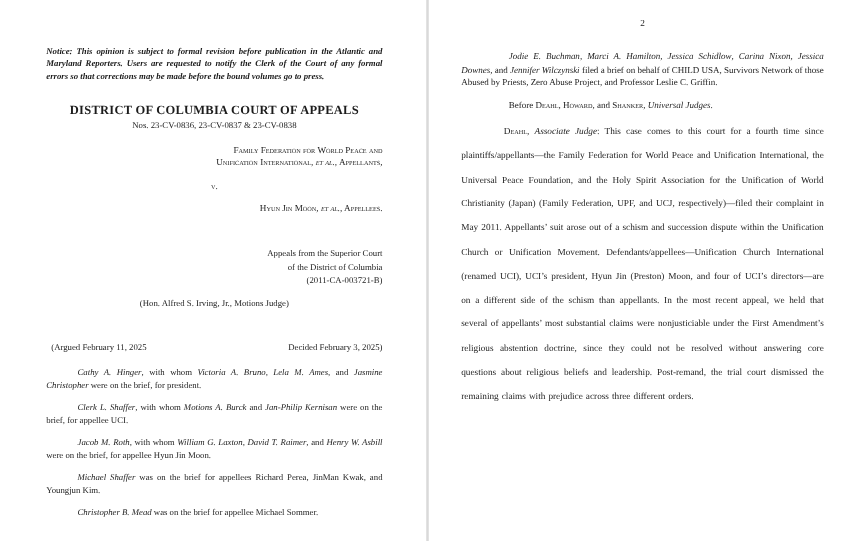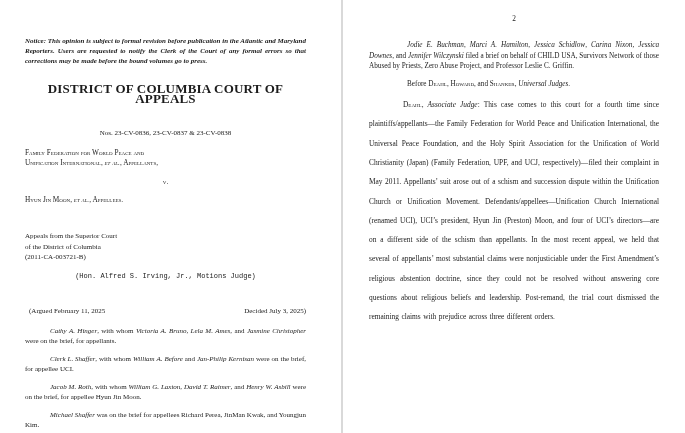--- a/index.html
+++ b/index.html
@@ -2,36 +2,36 @@
 <html><head>
 <meta charset="utf-8">
 <style>
   html,body{margin:0;padding:0;background:#ffffff;}
   .stage{
     position:relative;width:685px;height:433px;background:#ffffff;overflow:hidden;
     font-family:"Liberation Serif", serif;color:#1c1c1c;
     -webkit-font-smoothing:antialiased;
   }
   .page{position:absolute;top:0;height:433px;background:#fff;box-sizing:border-box;}
-  #page1{left:0;width:348px;padding:36px 42px 0 25px;font-size:7px;line-height:10px;}
+  #page1{left:0;width:348px;padding:36px 42px 0 37px;font-size:7px;line-height:10px;}
   #page2{left:344px;width:341px;padding:14px 26px 0 25px;font-size:7.2px;line-height:10.4px;}
   .divider{position:absolute;left:341px;top:0;width:2px;height:433px;background:#d9d9d9;}
 
   p{margin:0;}
   .i{font-style:italic;}
   .sc{font-variant:small-caps;}
 
   .notice{font-weight:bold;font-style:italic;text-align:justify;margin-bottom:18px;}
-  .court-title{text-align:center;font-weight:bold;font-size:13px;letter-spacing:.2px;margin-bottom:24px;}
+  .court-title{text-align:center;font-weight:bold;font-size:10px;letter-spacing:.2px;margin-bottom:1px;}
   .case-nos{text-align:center;margin-bottom:10px;}
-  .caption-line{text-align:left;font-variant:small-caps;font-size:7.3px;line-height:10px;}
+  .caption-line{text-align:right;font-variant:small-caps;font-size:7.3px;line-height:10px;}
   .vs{text-align:center;margin-top:9px;margin-bottom:8px;}
   .appellees-line{margin-bottom:26px;}
-  .appeal-src{text-align:left;line-height:10.5px;margin-bottom:8px;}
-  .judge-line{text-align:center;margin-bottom:7px;font-family:Liberation Mono, monospace;}
+  .appeal-src{text-align:right;line-height:10.5px;margin-bottom:8px;}
+  .judge-line{text-align:center;margin-bottom:7px;}
   .argued-row{display:flex;justify-content:space-between;padding-left:4px;margin-bottom:10px;margin-top:25px;}
   .counsel{text-indent:25px;text-align:justify;margin-bottom:8px;}
 
   .pgnum{text-align:center;font-size:7.4px;margin-bottom:16px;}
   .amicus{text-indent:38px;text-align:justify;margin-bottom:7px;}
   .panel{text-indent:38px;margin-bottom:6px;}
   .body-par{
     text-indent:34px;text-align:justify;
     font-size:7.4px;line-height:19.3px;word-spacing:.6px;
     margin-bottom:0;
@@ -59,25 +59,25 @@
     <div class="appeal-src">
       <p>Appeals from the Superior Court</p>
       <p>of the District of Columbia</p>
       <p>(2011-CA-003721-B)</p>
     </div>
 
     <p class="judge-line">(Hon. Alfred S. Irving, Jr., Motions Judge)</p>
 
     <div class="argued-row">
       <span>(Argued February 11, 2025</span>
-      <span>Decided July 3, 2025)</span>
+      <span>Decided February 3, 2025)</span>
     </div>
 
-    <p class="counsel"><span class="i">Cathy A. Hinger</span><span>, with whom </span><span class="i">Victoria A. Bruno</span><span>, </span><span class="i">Lela M. Ames</span><span>, and </span><span class="i">Jasmine Christopher</span><span> were on the brief, for appellants.</span></p>
-    <p class="counsel"><span class="i">Clerk L. Shaffer</span><span>, with whom </span><span class="i">William A. Before</span><span> and </span><span class="i">Jan-Philip Kernisan</span><span> were on the brief, for appellee UCI.</span></p>
+    <p class="counsel"><span class="i">Cathy A. Hinger</span><span>, with whom </span><span class="i">Victoria A. Bruno</span><span>, </span><span class="i">Lela M. Ames</span><span>, and </span><span class="i">Jasmine Christopher</span><span> were on the brief, for president.</span></p>
+    <p class="counsel"><span class="i">Clerk L. Shaffer</span><span>, with whom </span><span class="i">Motions A. Burck</span><span> and </span><span class="i">Jan-Philip Kernisan</span><span> were on the brief, for appellee UCI.</span></p>
     <p class="counsel"><span class="i">Jacob M. Roth</span><span>, with whom </span><span class="i">William G. Laxton</span><span>, </span><span class="i">David T. Raimer</span><span>, and </span><span class="i">Henry W. Asbill</span><span> were on the brief, for appellee Hyun Jin Moon.</span></p>
     <p class="counsel"><span class="i">Michael Shaffer</span><span> was on the brief for appellees Richard Perea, JinMan Kwak, and Youngjun Kim.</span></p>
     <p class="counsel"><span class="i">Christopher B. Mead</span><span> was on the brief for appellee Michael Sommer.</span></p>
   </div>
 
   <div class="divider"></div>
 
   <div class="page" id="page2">
     <p class="pgnum">2</p>
 

